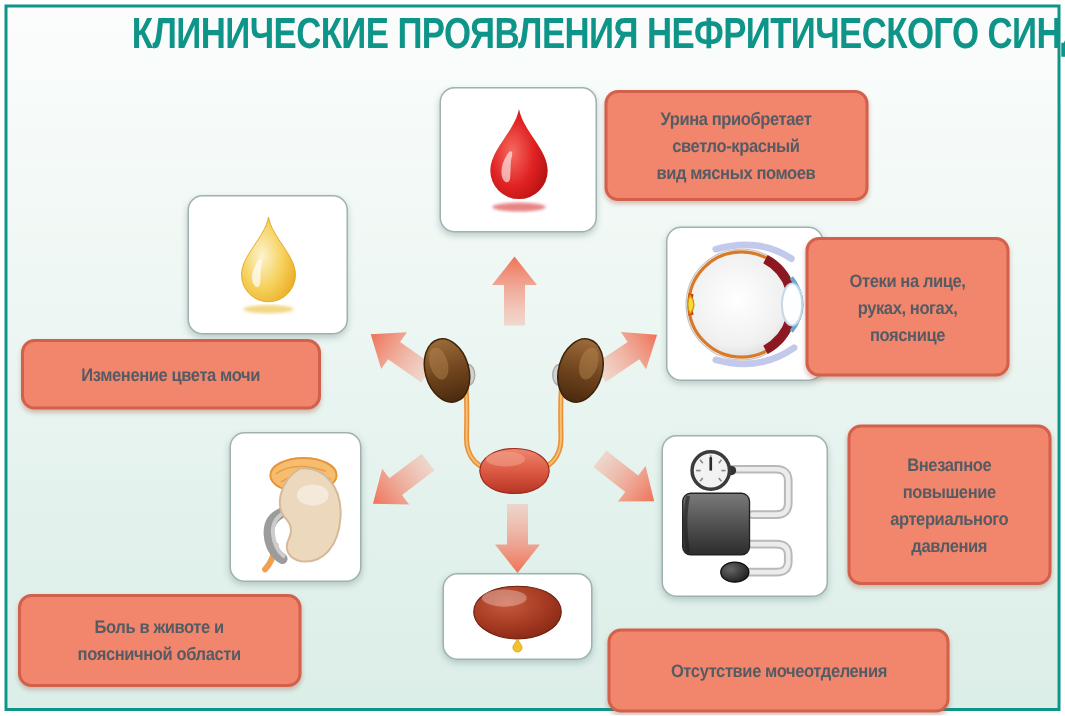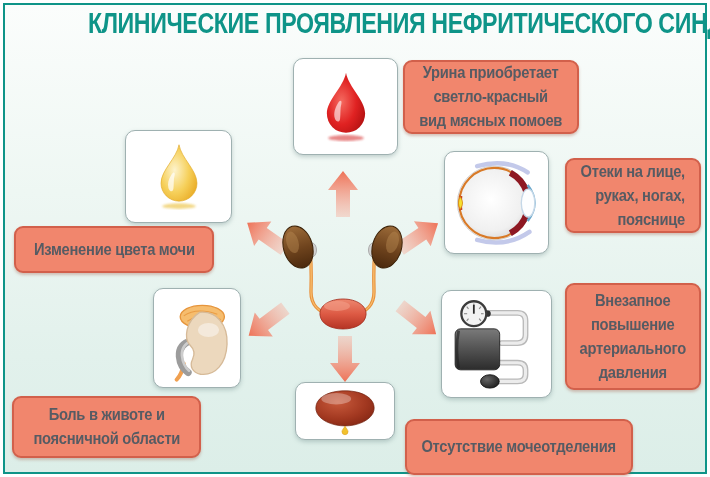--- a/index.html
+++ b/index.html
@@ -20,21 +20,21 @@
   .ibox{
     position:absolute;background:#fff;border:1px solid #9fb1b1;border-radius:10px;
     box-shadow:0 2px 4px rgba(100,130,130,.35);
     display:flex;align-items:center;justify-content:center;z-index:4;
   }
   .sbox{
     position:absolute;background:#f1866d;border:2px solid #d2604b;border-radius:9px;
     box-shadow:0 2px 3px rgba(160,90,70,.35);
     color:#565b63;font-weight:bold;text-align:center;
     display:flex;align-items:center;justify-content:center;
-    font-size:16px;line-height:1.5;letter-spacing:-0.3px;z-index:4;box-sizing:border-box;
+    font-size:12px;line-height:1.5;letter-spacing:-0.3px;z-index:4;box-sizing:border-box;
   }
   .sbox > span{display:block;white-space:pre-line;transform:scaleX(.92);}
   .overlay{position:absolute;left:0;top:0;z-index:2;pointer-events:none;}
 </style>
 </head>
 <body>
 
 <div class="canvas">
 
   <div class="frame"></div>
@@ -226,21 +226,21 @@
       <ellipse cx="56" cy="40" rx="12" ry="8" fill="#fff" opacity=".45"></ellipse>
     </svg>
   </div>
 
   <div class="sbox" style="left:403px;top:60px;width:176px;height:74px;">
     <span>Урина приобретает
 светло-красный
 вид мясных помоев</span>
   </div>
 
-  <div class="sbox" style="left:565px;top:158px;width:136px;height:75px;text-align:right;">
+  <div class="sbox" style="left:537px;top:158px;width:136px;height:93px;">
     <span>Отеки на лице,
 руках, ногах,
 пояснице</span>
   </div>
 
   <div class="sbox" style="left:565px;top:283px;width:136px;height:107px;justify-content:center;">
     <span>Внезапное
 повышение
 артериального
 давления</span>

